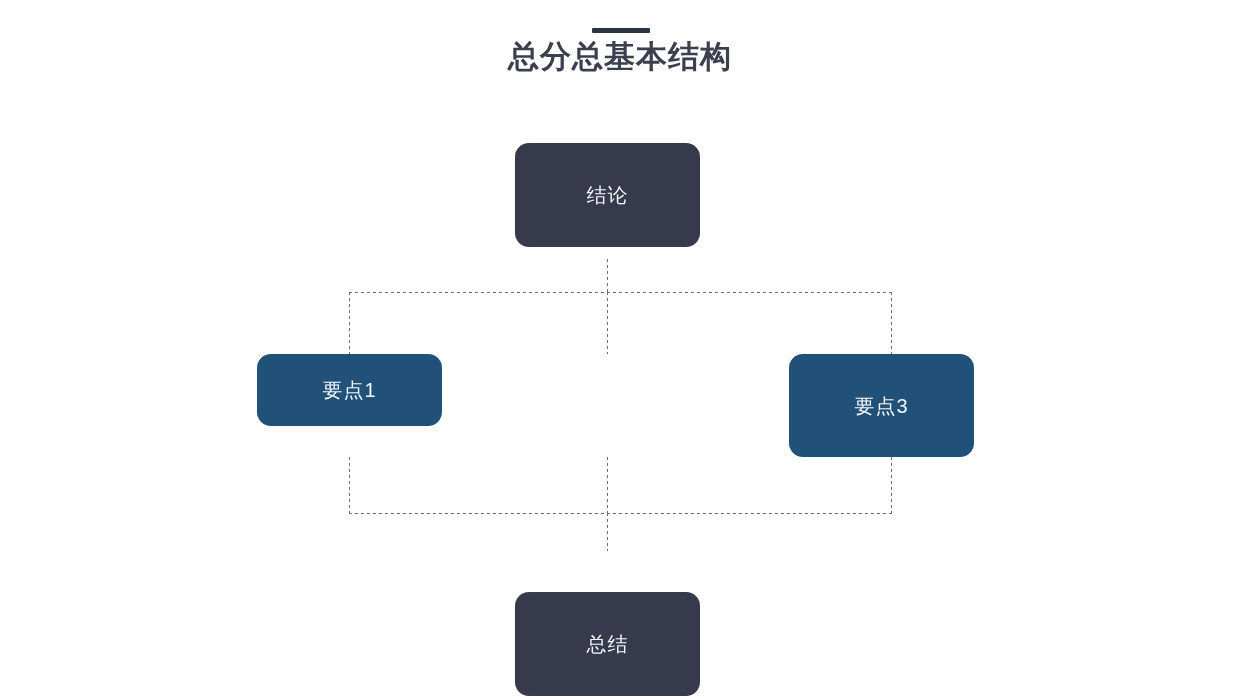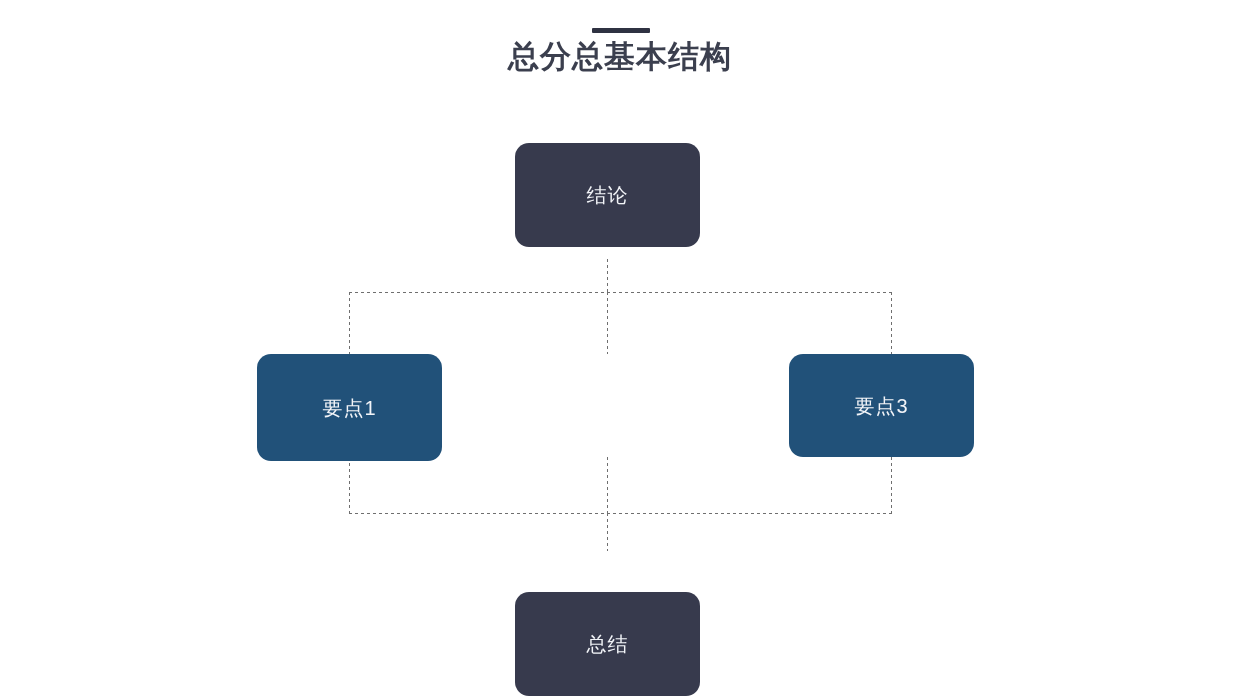--- a/index.html
+++ b/index.html
@@ -70,21 +70,21 @@
   .node-label {
     display: block;
     line-height: 1;
     white-space: nowrap;
   }
 
   .node.dark  { background: #373a4d; }
   .node.blue  { background: #215179; }
 
   #node-conclusion { left: 515px; top: 143px;  width: 185px; height: 104px; }
-  #node-point-1    { left: 257px; top: 354px;  width: 185px; height: 107px; }
+  #node-point-1    { left: 257px; top: 354px;  width: 185px; height: 72px; }
   #node-point-2    { left: 522px; top: 354px;  width: 186px; height: 103px; }
   #node-point-3    { left: 789px; top: 354px;  width: 185px; height: 103px; }
   #node-summary    { left: 515px; top: 551px;  width: 185px; height: 104px; margin-top: 41px; }
 </style>
 </head>
 <body>
 
 <div id="slide">
 
   <div id="title-rule"></div>

